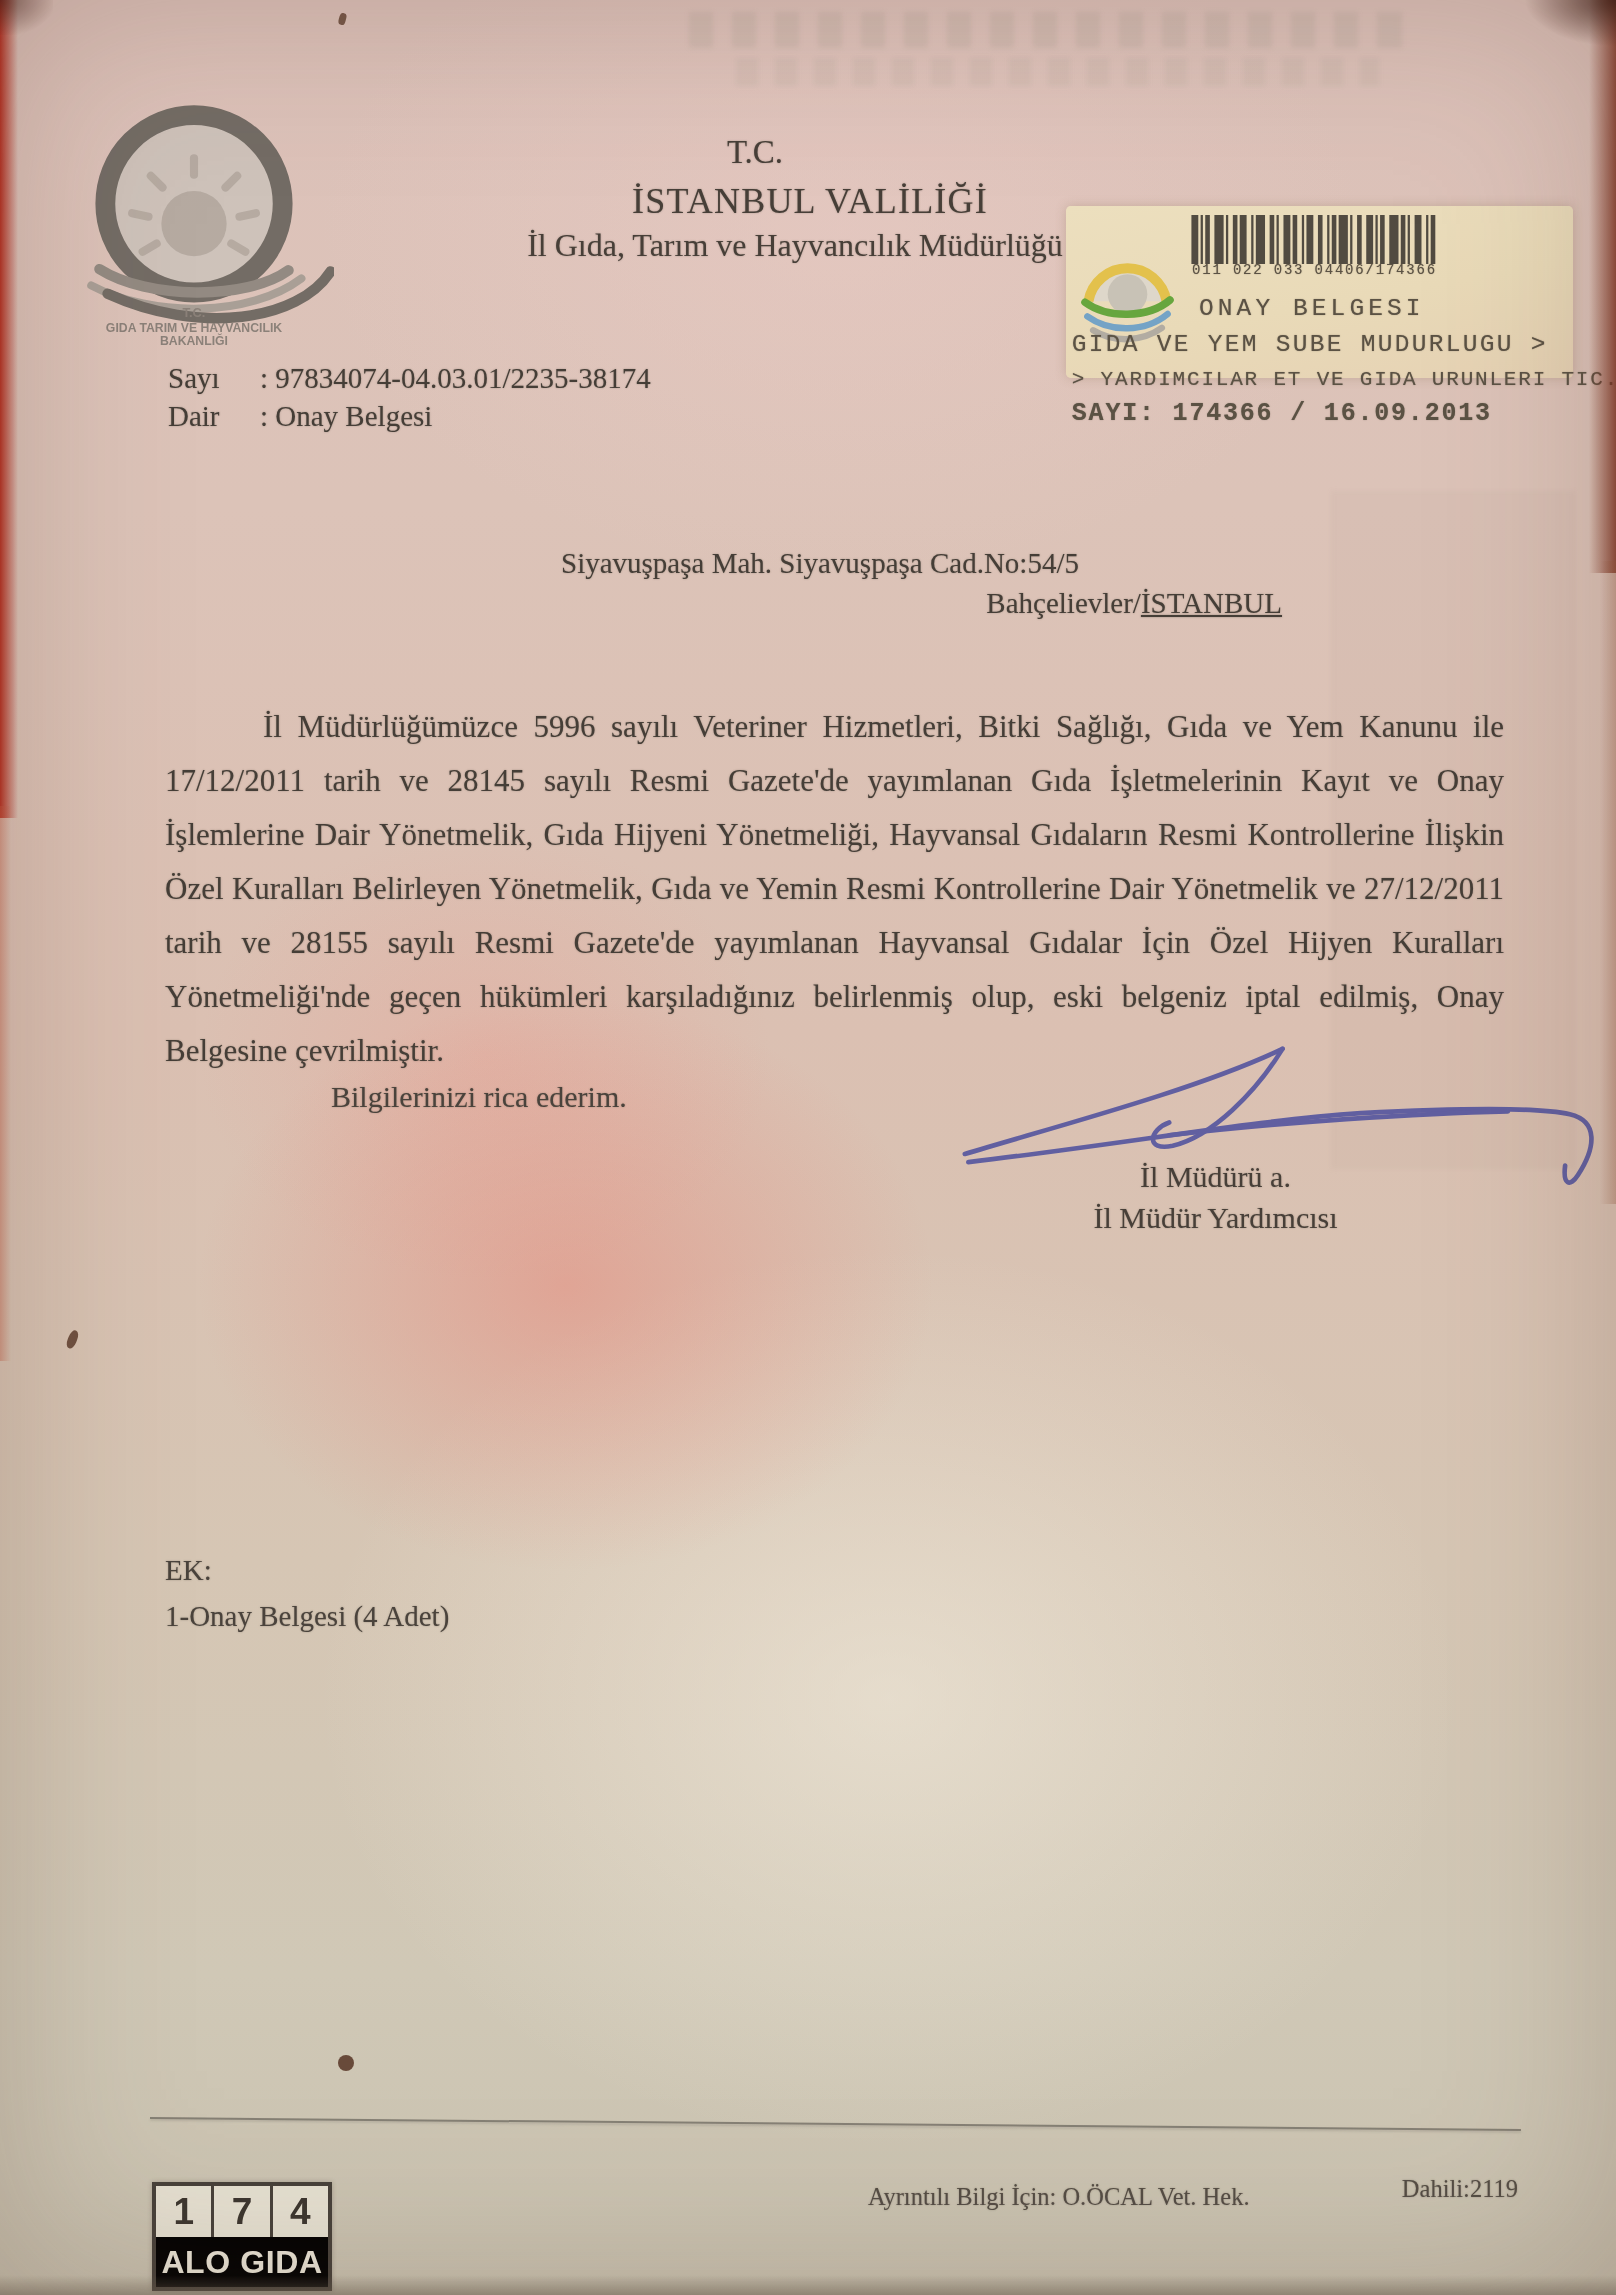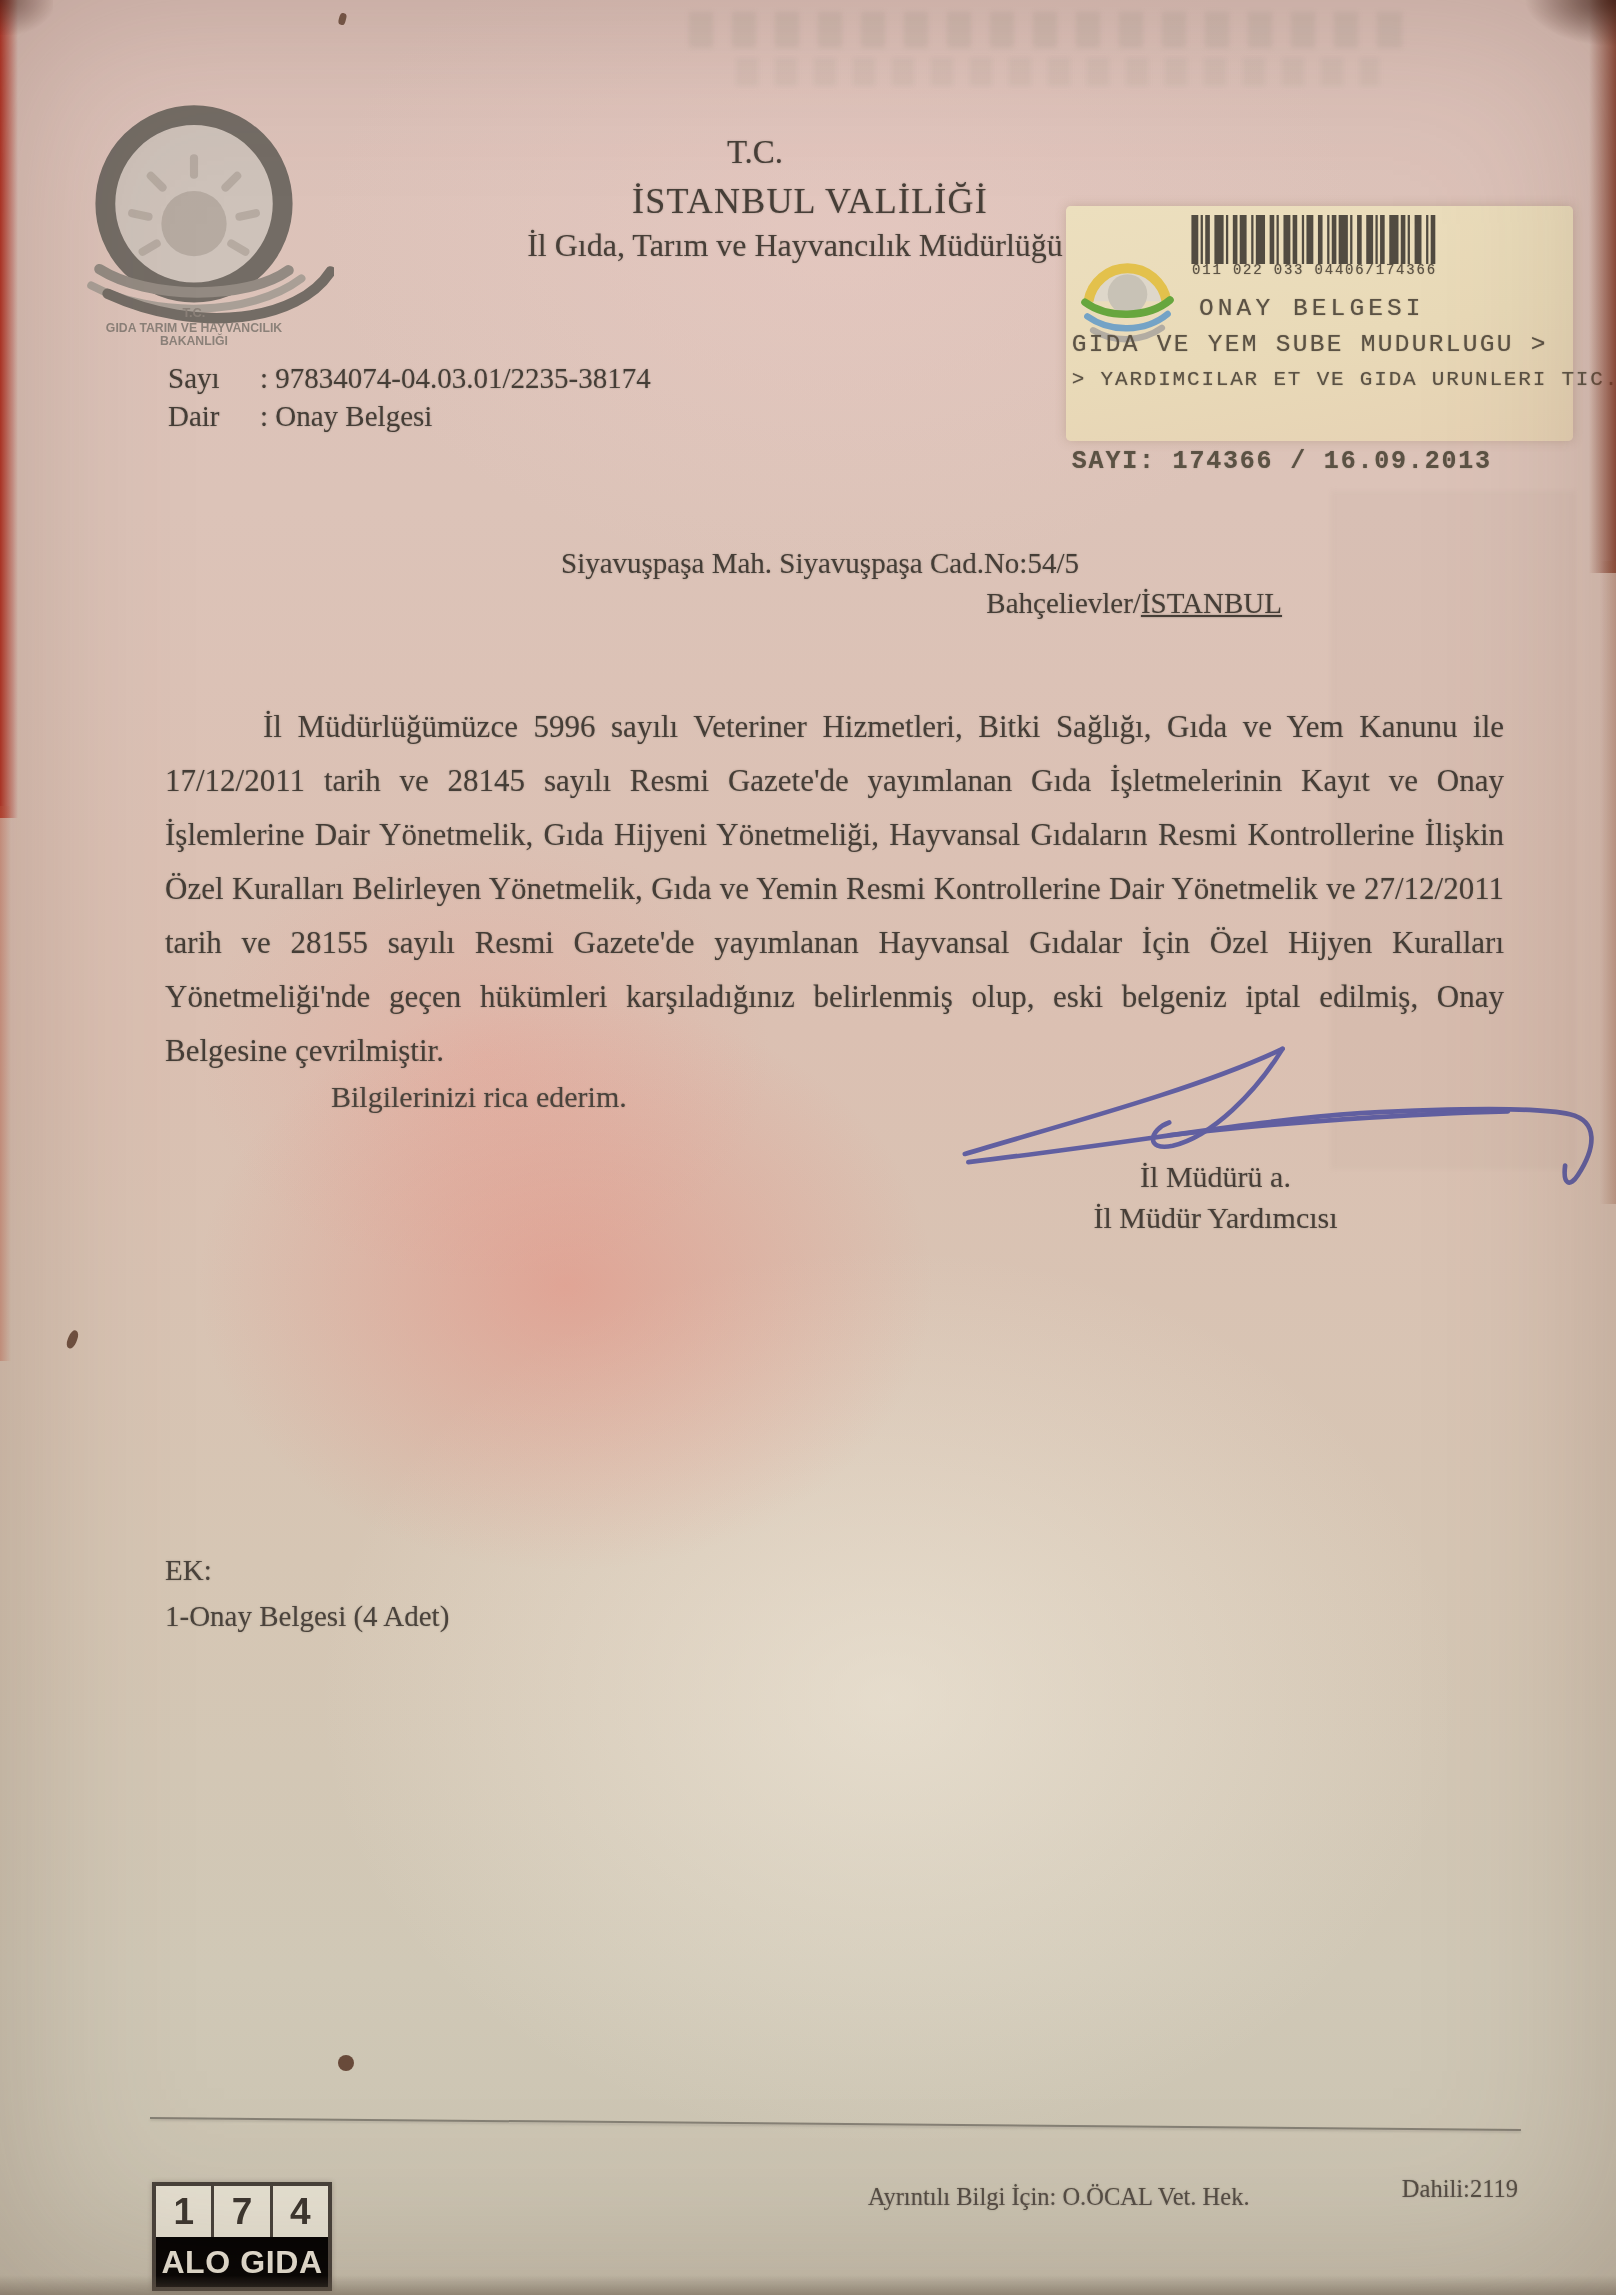--- a/index.html
+++ b/index.html
@@ -22,21 +22,21 @@
   .hline{width:818px;text-align:center;color:#473f38;}
   #h1{left:386px;top:134px;font-size:33px;transform:translateX(-40px);}
   #h2{left:386px;top:180px;font-size:36px;letter-spacing:1.2px;transform:translateX(15px);}
   #h3{left:386px;top:227px;font-size:32px;}
 
   
   .meta-row{font-size:29px;color:#453e37;}
   .meta-row .lbl{display:inline-block;width:92px;}
 
   
-  #sticker{left:1066px;top:206px;width:507px;height:235px;background:linear-gradient(170deg,#ecdfbe 0%,#e9dab8 55%,#e6d2b4 100%);border-radius:4.7px;box-shadow:0 0 10.5px rgba(120,90,60,.25);}
+  #sticker{left:1066px;top:206px;width:507px;height:172px;background:linear-gradient(170deg,#ecdfbe 0%,#e9dab8 55%,#e6d2b4 100%);border-radius:4.7px;box-shadow:0 0 10.5px rgba(120,90,60,.25);}
   .stline{color:#5b5244;text-shadow:0 0 1.2px rgba(91,82,68,.6);white-space:nowrap;}
   #barcode-digits{letter-spacing:1.8px;}
 
   
   #para{left:165px;top:700px;width:1339px;font-size:31px;line-height:54px;text-align:justify;text-indent:98px;color:#453e37;}
   #closing{left:331px;top:1080px;font-size:30px;}
 
   
   .sigline{width:479px;text-align:center;color:#473f38;}
 
@@ -135,21 +135,21 @@
           <rect x="370.7" y="0" width="3.9" height="84"></rect>
           <rect x="382.6" y="0" width="11.8" height="84"></rect>
           <rect x="402.3" y="0" width="3.9" height="84"></rect>
           <rect x="410.2" y="0" width="7.9" height="84"></rect>
         </g>
     </svg>
     <div class="abs mono stline" id="barcode-digits" style="left:125px;top:56px;width:247px;text-align:center;font-size:14px;">011 022 033 04406/174366</div>
     <div class="abs mono stline" style="left:133px;top:89px;font-size:24.5px;letter-spacing:4.1px;">ONAY BELGESI</div>
     <div class="abs mono stline" style="left:5.8px;top:125px;font-size:24.5px;letter-spacing:2.3px;">GIDA VE YEM SUBE MUDURLUGU &gt;</div>
     <div class="abs mono stline" style="left:5.8px;top:162px;font-size:21px;letter-spacing:1.8px;">&gt; YARDIMCILAR ET VE GIDA URUNLERI TIC.</div>
-    <div class="abs mono stline" style="left:5.8px;top:193px;font-size:25px;font-weight:bold;letter-spacing:1.8px;margin-top:48px;">SAYI: 174366 / 16.09.2013</div>
+    <div class="abs mono stline" style="left:5.8px;top:193px;font-size:25px;font-weight:bold;letter-spacing:1.8px;">SAYI: 174366 / 16.09.2013</div>
   </div>
 
   <div class="abs meta-row soft" style="left:168px;top:362px;">
     <span class="lbl">Sayı</span><span>: 97834074-04.03.01/2235-38174</span>
   </div>
   <div class="abs meta-row soft" style="left:168px;top:400px;">
     <span class="lbl">Dair</span><span>: Onay Belgesi</span>
   </div>
 
   <div class="abs soft" style="left:382px;top:547px;width:876px;text-align:center;font-size:29px;color:#453e37;">Siyavuşpaşa Mah. Siyavuşpaşa Cad.No:54/5</div>

